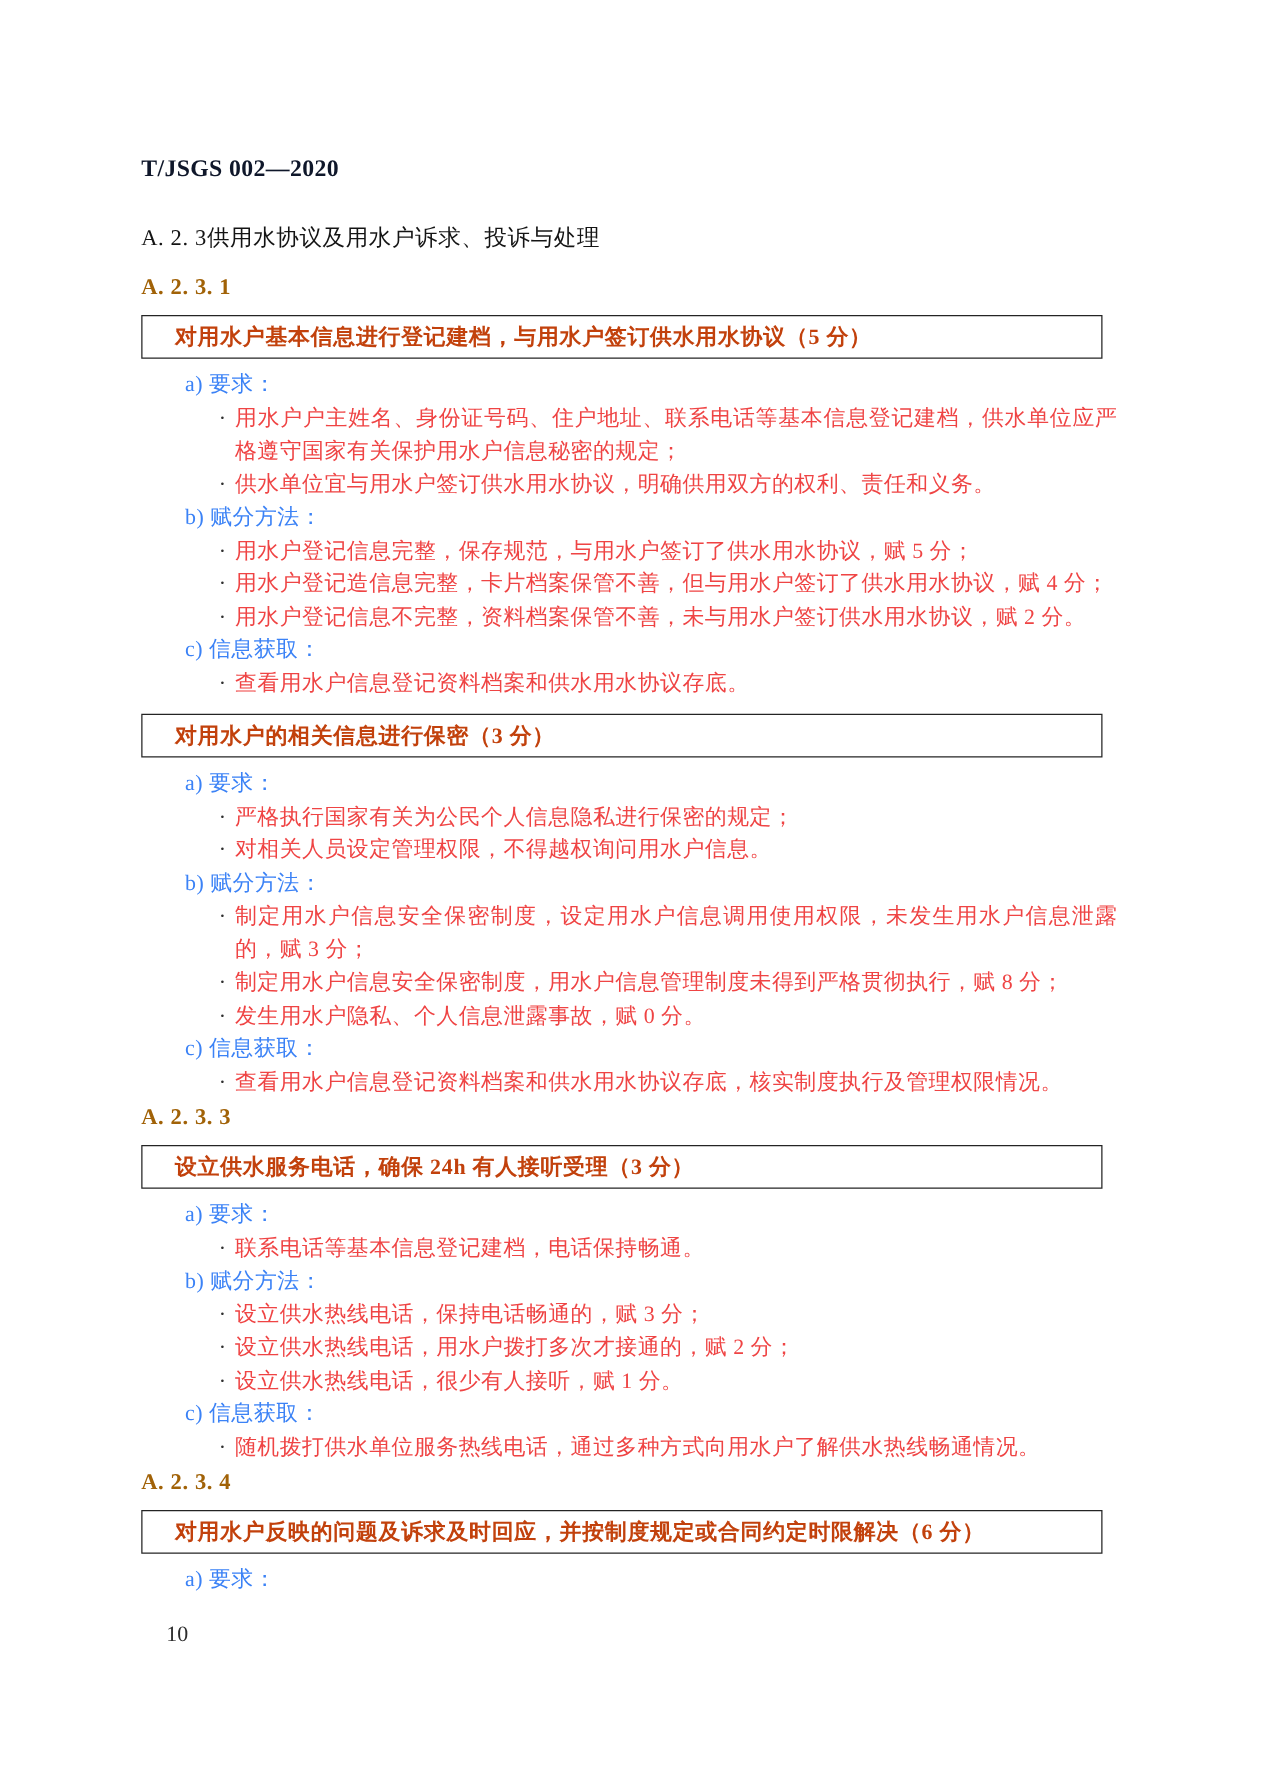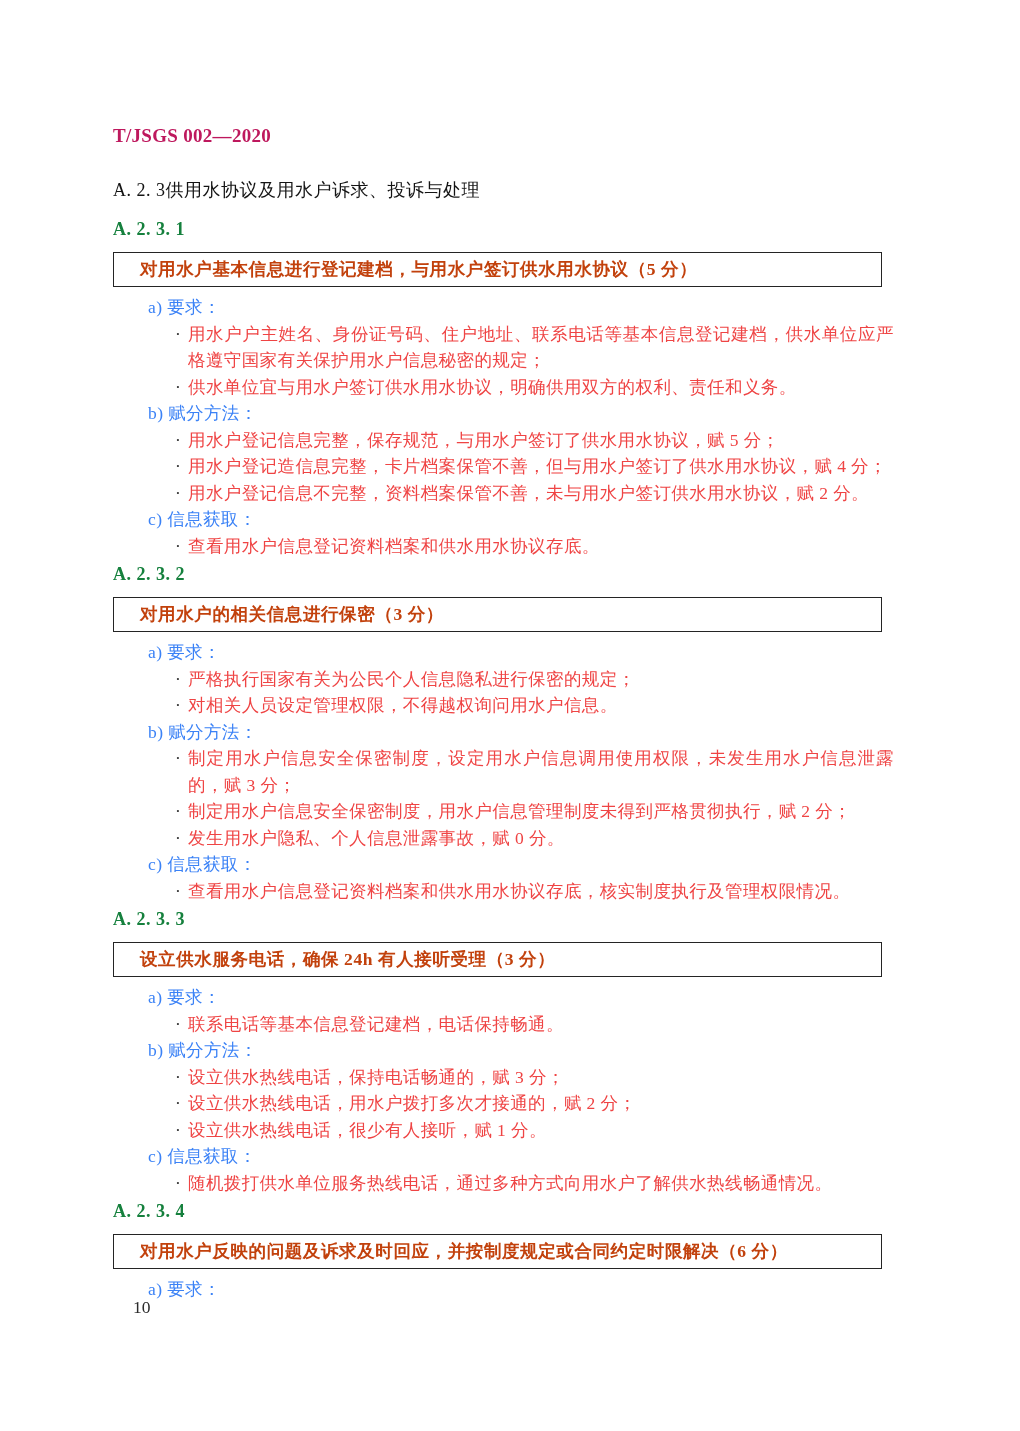--- a/index.html
+++ b/index.html
@@ -7,31 +7,31 @@
     position:relative;
     width:1020px; height:1431px;
     margin:0 auto;
     background:#ffffff;
     font-family:"Liberation Serif","DejaVu Serif",serif;
     color:#262626;
     overflow:hidden;
   }
   .col { position:absolute; left:113px; top:126px; width:781px; }
   .doc-header {
-    font-size:19px; font-weight:bold; color:#be185d;
+    font-size:19px; font-weight:bold; color:#0f172a;
     line-height:20px; letter-spacing:0.3px;
   }
   .sec-head {
     display:flex; gap:0; margin-top:33px;
     font-weight:normal; font-size:18px; line-height:22px; color:#141414;
     letter-spacing:0.5px;
   }
   .item-num {
     margin-top:4px; font-weight:bold; font-size:18px;
-    line-height:22px; color:#15803d; letter-spacing:0.5px;
+    line-height:22px; color:#a16207; letter-spacing:0.5px;
   }
   .item-num.mt-lg { margin-top:17px; }
   .box {
     margin-top:12px; margin-bottom:7px;
     width:769px; box-sizing:border-box;
     border:1.5px solid #242424;
     padding:5px 10px 5px 26px;
     font-weight:bold; font-size:17.5px; line-height:23px;
     color:#c2410c; letter-spacing:0.6px;
     background:#fff;
@@ -93,41 +93,40 @@
         <span class="txt">用水户登记信息不完整，资料档案保管不善，未与用水户签订供水用水协议，赋 2 分。</span>
       </div>
       <div class="block-label">c) 信息获取：</div>
       <div class="bullet">
         <span class="dot">·</span>
         <span class="txt">查看用水户信息登记资料档案和供水用水协议存底。</span>
       </div>
     </div>
 
     <div>
-      <div class="item-num">A. 2. 3. 2</div>
       <div class="box">
         <span>对用水户的相关信息进行保密（3 分）</span>
       </div>
       <div class="block-label">a) 要求：</div>
       <div class="bullet">
         <span class="dot">·</span>
         <span class="txt">严格执行国家有关为公民个人信息隐私进行保密的规定；</span>
       </div>
       <div class="bullet">
         <span class="dot">·</span>
         <span class="txt">对相关人员设定管理权限，不得越权询问用水户信息。</span>
       </div>
       <div class="block-label">b) 赋分方法：</div>
       <div class="bullet">
         <span class="dot">·</span>
         <span class="txt">制定用水户信息安全保密制度，设定用水户信息调用使用权限，未发生用水户信息泄露的，赋 3 分；</span>
       </div>
       <div class="bullet">
         <span class="dot">·</span>
-        <span class="txt">制定用水户信息安全保密制度，用水户信息管理制度未得到严格贯彻执行，赋 2 分；</span>
+        <span class="txt">制定用水户信息安全保密制度，用水户信息管理制度未得到严格贯彻执行，赋 8 分；</span>
       </div>
       <div class="bullet">
         <span class="dot">·</span>
         <span class="txt">发生用水户隐私、个人信息泄露事故，赋 0 分。</span>
       </div>
       <div class="block-label">c) 信息获取：</div>
       <div class="bullet">
         <span class="dot">·</span>
         <span class="txt">查看用水户信息登记资料档案和供水用水协议存底，核实制度执行及管理权限情况。</span>
       </div>

